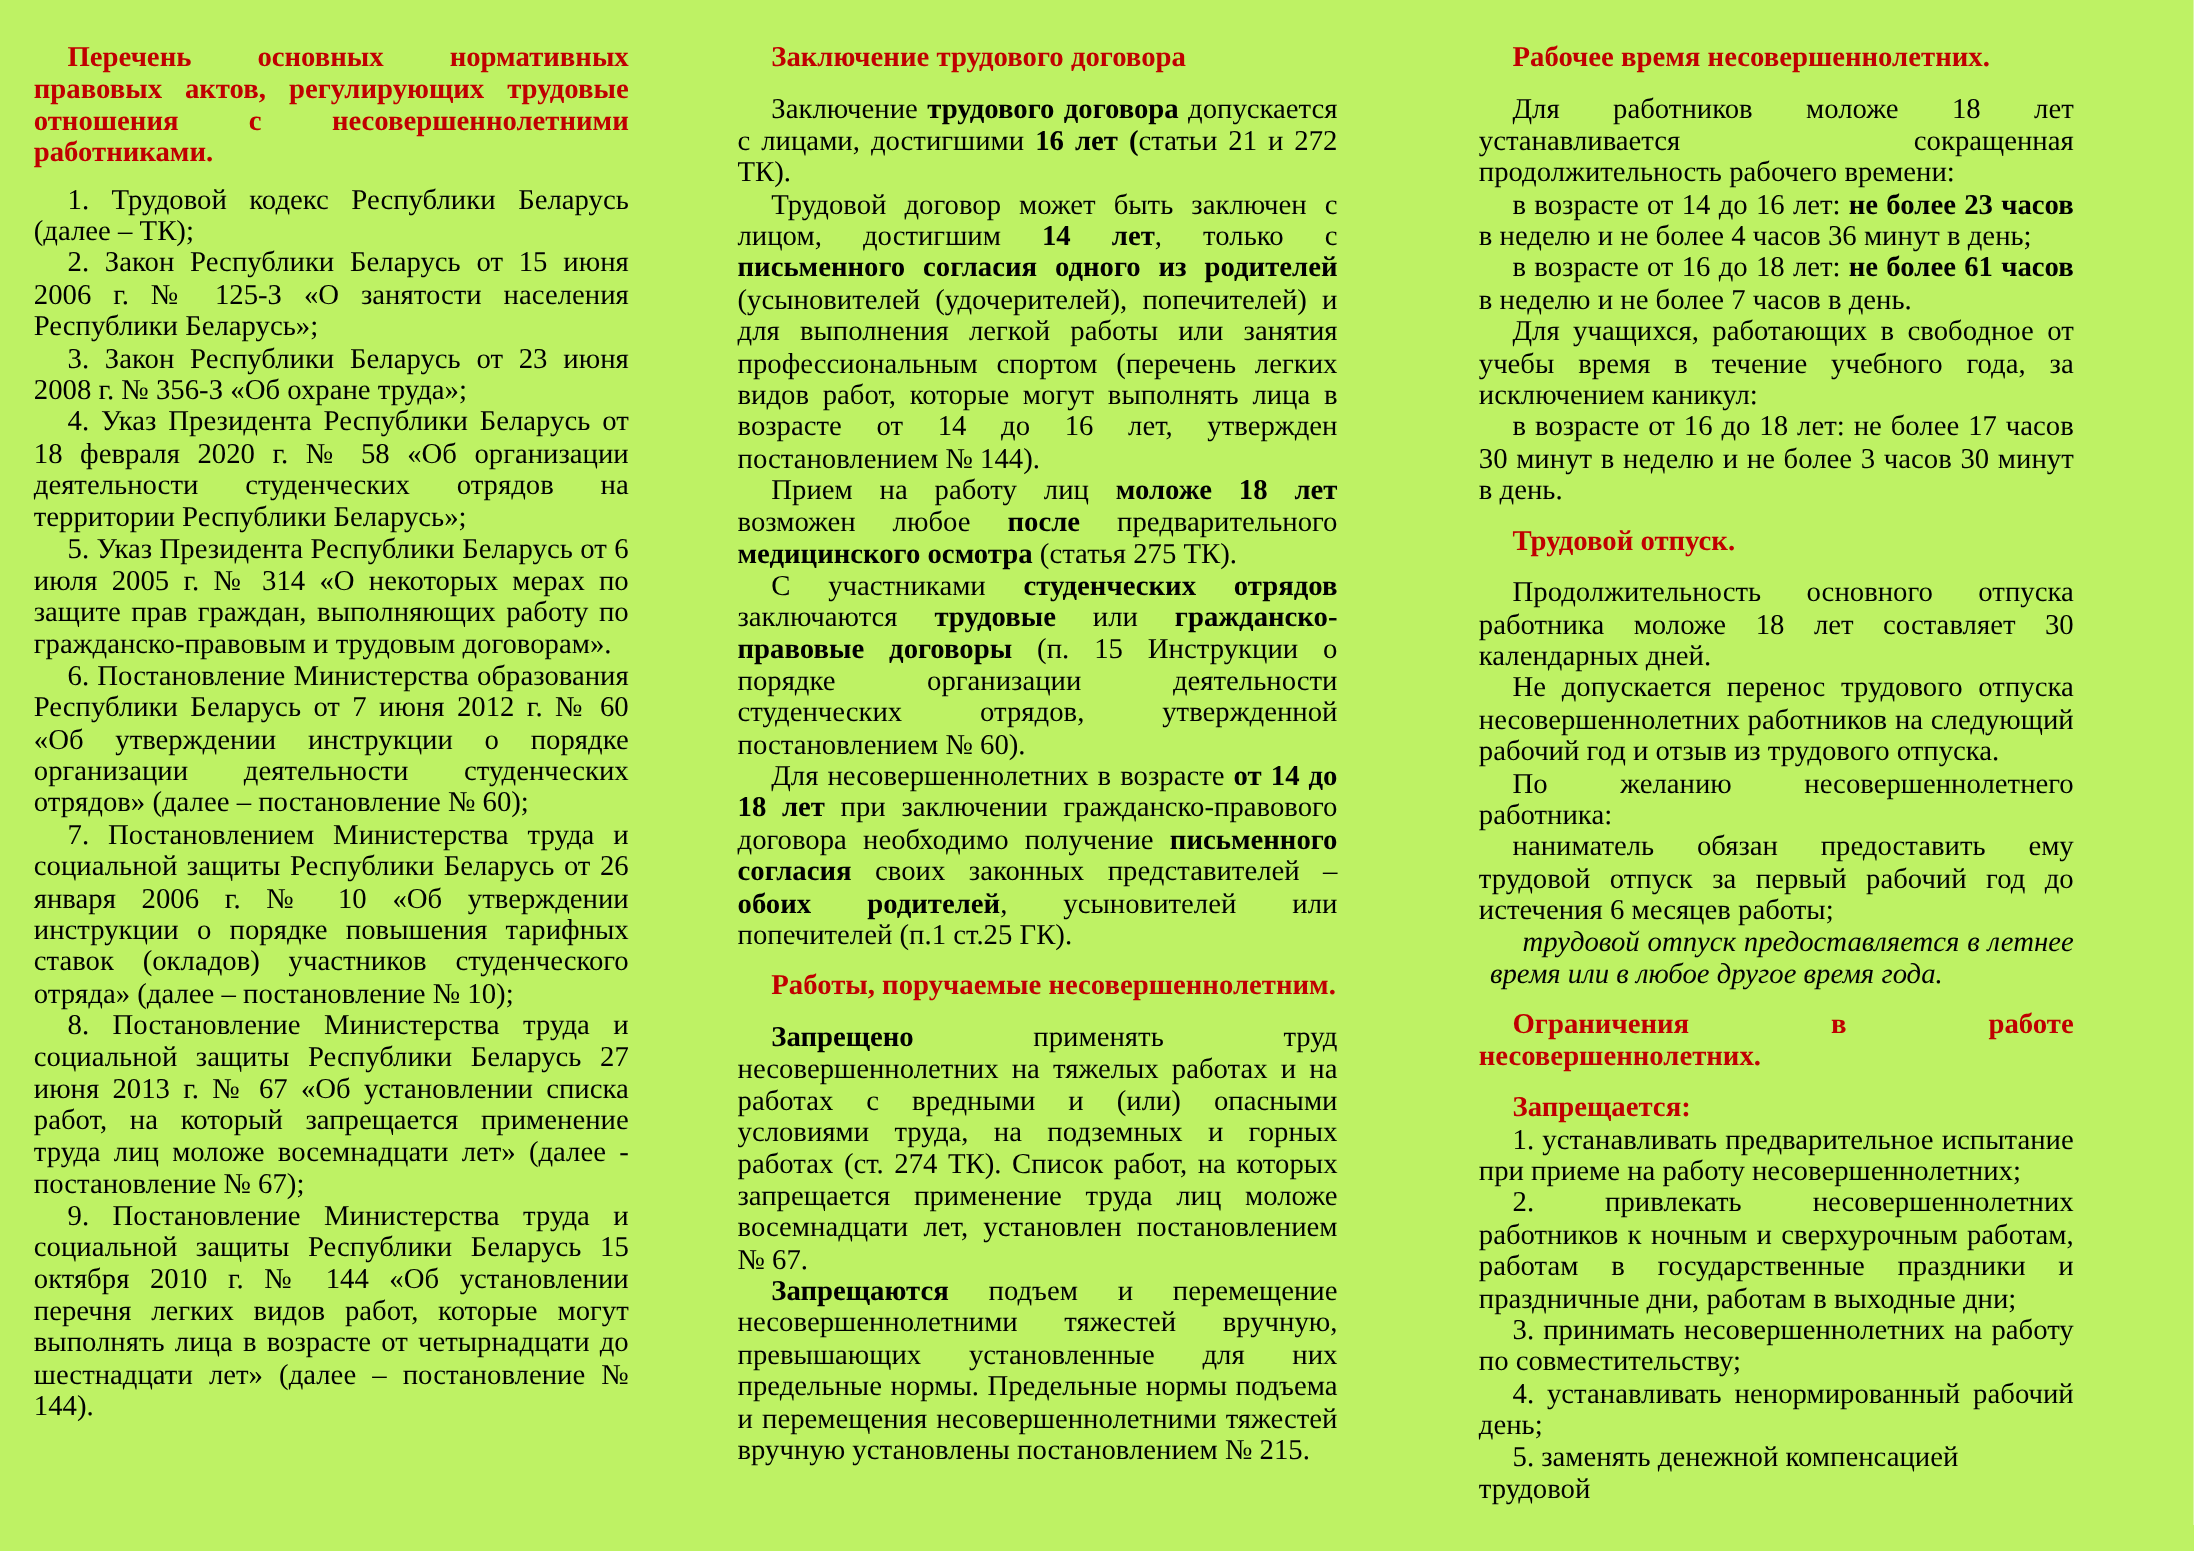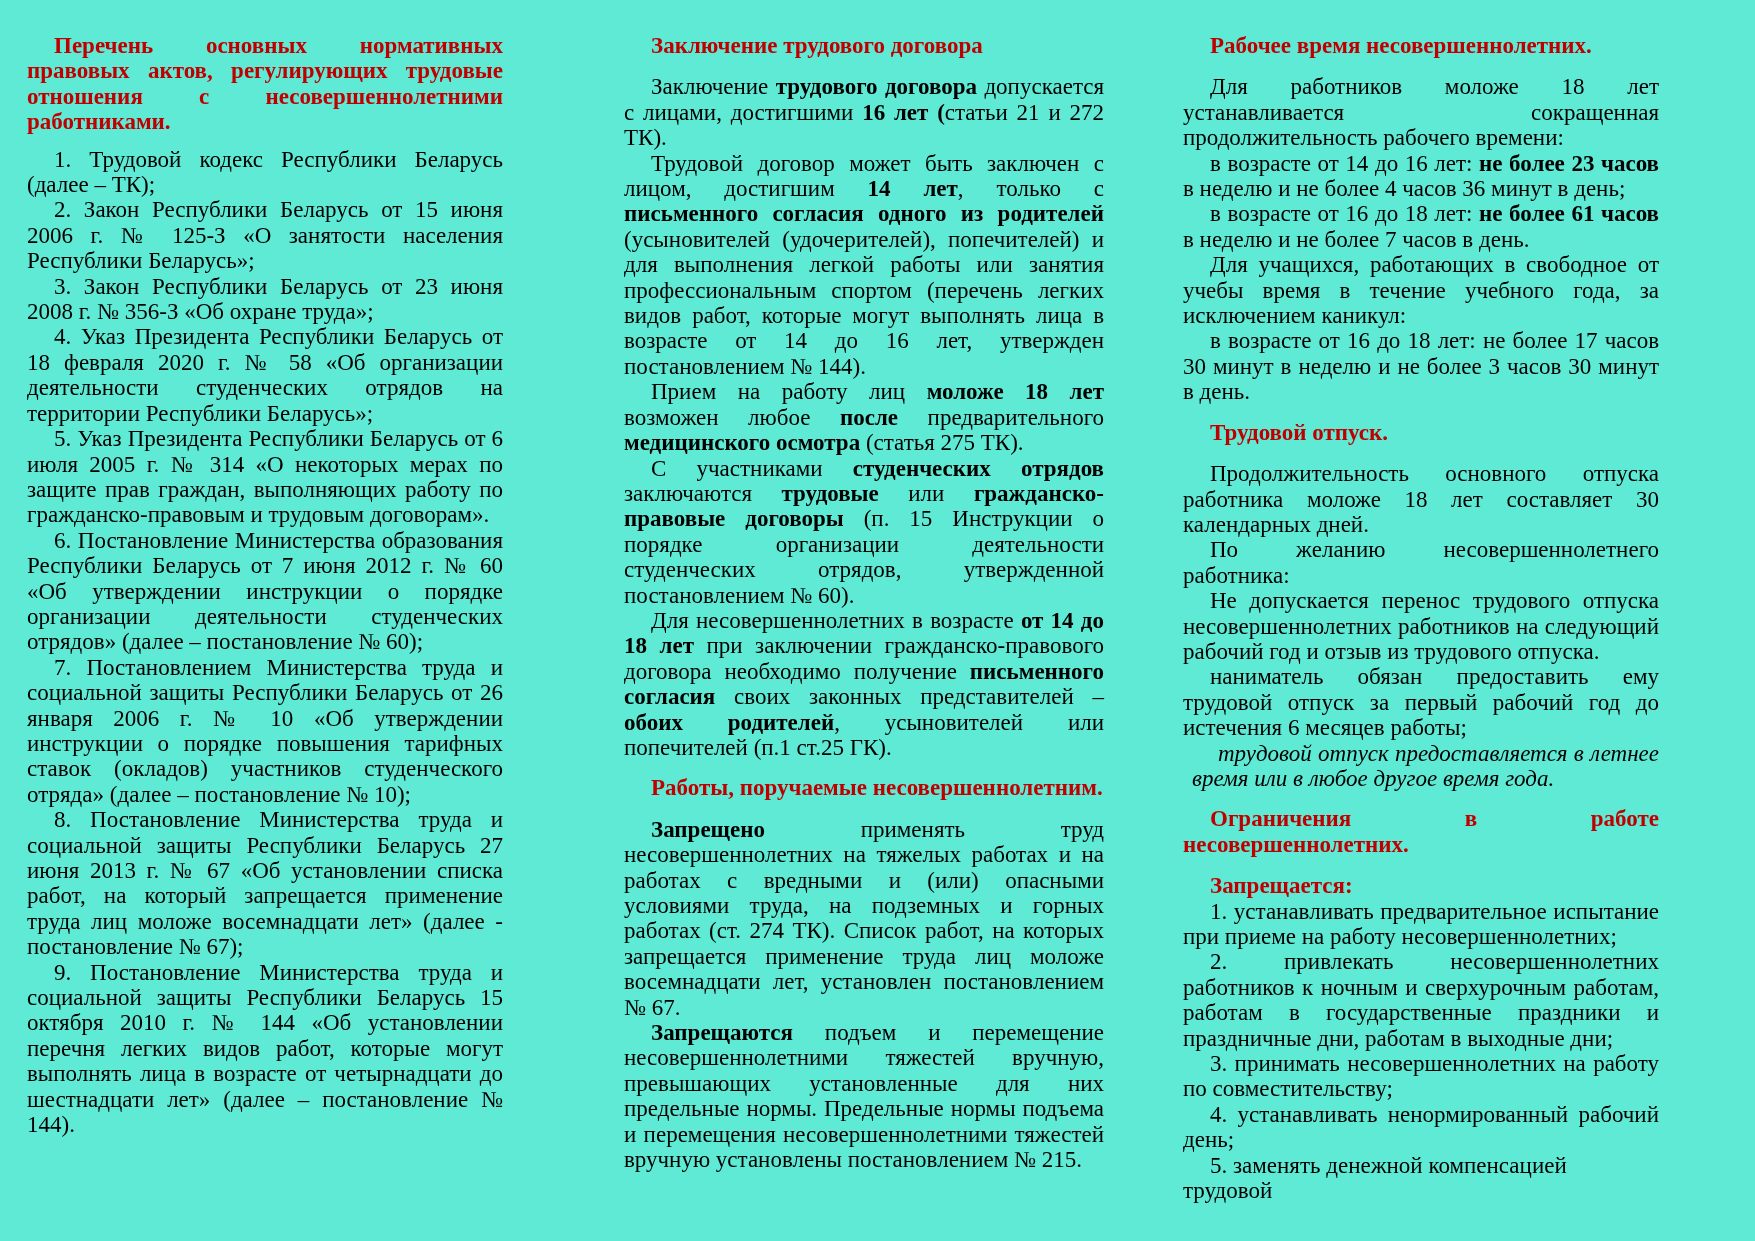--- a/index.html
+++ b/index.html
@@ -1,29 +1,29 @@
 <!DOCTYPE html>
 <html lang="ru"><head>
 <meta charset="utf-8">
 <style>
   html, body { margin: 0; padding: 0; background: #ffffff; }
   .page {
     position: relative;
     width: 1755px;
     height: 1241px;
-    background: #5eead4;
+    background: #bef264;
     font-family: "Liberation Serif", "DejaVu Serif", serif;
     font-size: 23px;
     line-height: 25.4px;
     color: #000000;
     overflow: hidden;
   }
   .col { position: absolute; top: 33px; }
   #col1 { left: 27px;   width: 476px; }
-  #col2 { left: 624px;  width: 480px; }
+  #col2 { left: 590px;  width: 480px; }
   #col3 { left: 1183px; width: 476px; }
 
   p, h2 { margin: 0; padding: 0; }
   .para {
     text-align: justify;
     text-indent: 27px;
   }
   .heading {
     color: #c00000;
     font-weight: bold;
@@ -72,22 +72,22 @@
   <section class="col" id="col3">
     <h2 class="heading">Рабочее время несовершеннолетних.</h2>
     <p class="para"><span>Для работников моложе 18 лет устанавливается сокращенная продолжительность рабочего времени:</span></p>
     <p class="para"><span>в возрасте от 14 до 16 лет: </span><span class="b">не более 23 часов</span><span> в неделю и не более 4 часов 36 минут в день;</span></p>
     <p class="para"><span>в возрасте от 16 до 18 лет: </span><span class="b">не более 61 часов</span><span> в неделю и не более 7 часов в день.</span></p>
     <p class="para"><span>Для учащихся, работающих в свободное от учебы время в течение учебного года, за исключением каникул:</span></p>
     <p class="para"><span>в возрасте от 16 до 18 лет: не более 17 часов 30 минут в неделю и не более 3 часов 30 минут в день.</span></p>
 
     <h2 class="heading">Трудовой отпуск.</h2>
     <p class="para">Продолжительность основного отпуска работника моложе 18 лет составляет 30 календарных дней.</p>
+    <p class="para">Не допускается перенос трудового отпуска несовершеннолетних работников на следующий рабочий год и отзыв из трудового отпуска.</p>
     <p class="para">По желанию несовершеннолетнего работника:</p>
-    <p class="para">Не допускается перенос трудового отпуска несовершеннолетних работников на следующий рабочий год и отзыв из трудового отпуска.</p>
     <p class="para">наниматель обязан предоставить ему трудовой отпуск за первый рабочий год до истечения 6 месяцев работы;</p>
     <p class="para hang">трудовой отпуск предоставляется в летнее время или в любое другое время года.</p>
 
     <h2 class="heading">Ограничения в работе несовершеннолетних.</h2>
     <p class="heading subheading">Запрещается:</p>
     <p class="para"><span>1. устанавливать предварительное испытание при приеме на работу несовершеннолетних;</span></p>
     <p class="para"><span>2. привлекать несовершеннолетних работников к ночным и сверхурочным работам, работам в государственные праздники и праздничные дни, работам в выходные дни;</span></p>
     <p class="para"><span>3. принимать несовершеннолетних на работу по совместительству;</span></p>
     <p class="para"><span>4. устанавливать ненормированный рабочий день;</span></p>
     <p class="para no-justify"><span>5. заменять денежной компенсацией трудовой</span><br></p>

